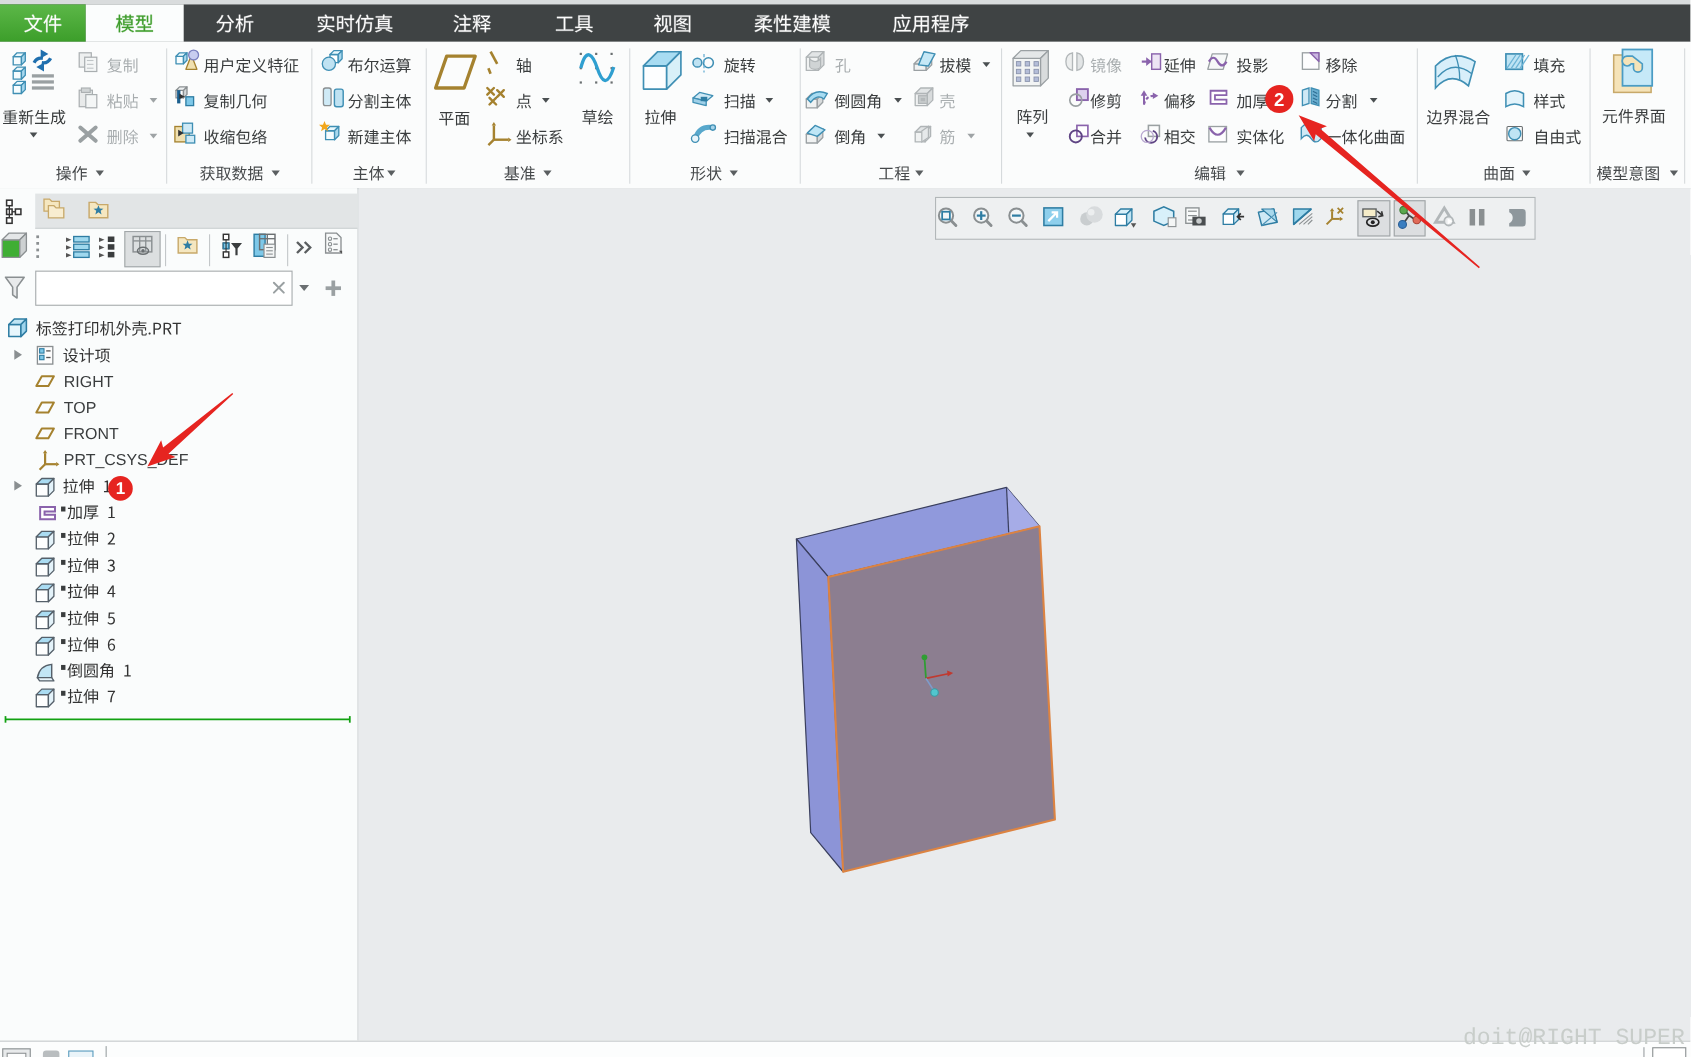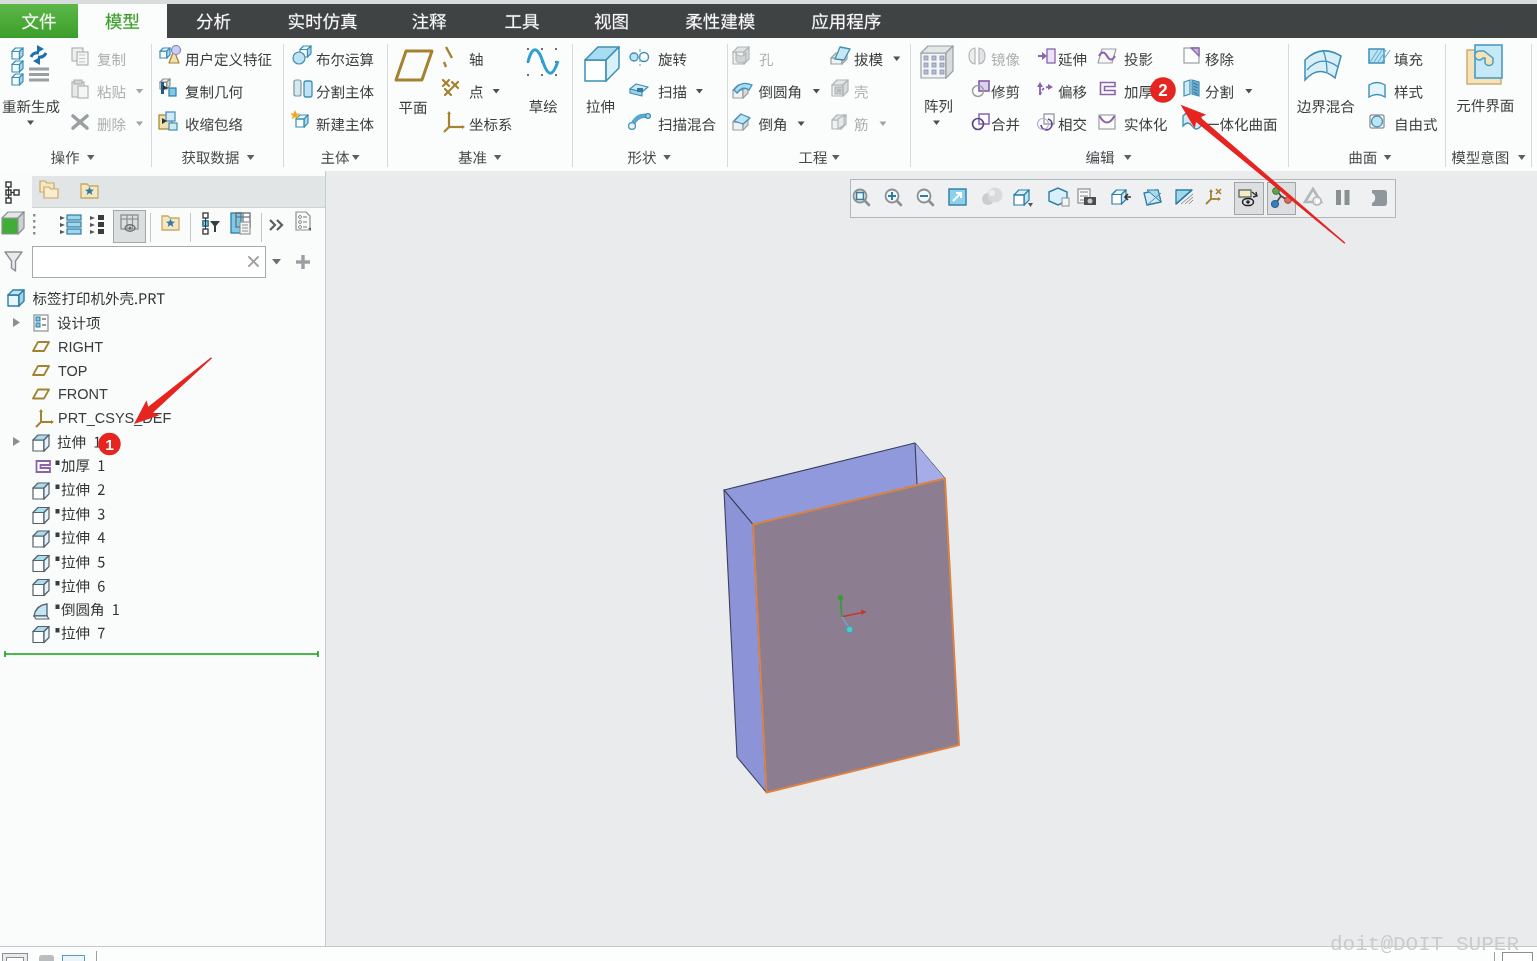--- a/index.html
+++ b/index.html
@@ -22,21 +22,21 @@
     <div style="position:absolute;left:1531px;top:44px;width:1px;height:123px;background:#d6dadc"></div>
     <div style="position:absolute;left:0;top:171px;width:325px;height:775px;background:#fafcfc"></div>
     <div style="position:absolute;left:325px;top:171px;width:1px;height:775px;background:#c6cbcd"></div>
     <div style="position:absolute;left:326px;top:171px;width:1211px;height:775px;background:#e9ebed"></div>
     <div style="position:absolute;left:32px;top:176px;width:293px;height:31px;background:#e2e5e6;border-bottom:1px solid #cdd2d3"></div>
     <div style="position:absolute;left:850px;top:179px;width:546px;height:39px;background:#eef0f1;border:1px solid #b2b7b9;box-sizing:border-box"></div>
     <div style="position:absolute;left:1234px;top:182px;width:30px;height:33px;background:#dcdee0;border:1px solid #9fa4a6;box-sizing:border-box"></div>
     <div style="position:absolute;left:1267px;top:182px;width:29px;height:33px;background:#dcdee0;border:1px solid #9fa4a6;box-sizing:border-box"></div>
     <div style="position:absolute;left:32px;top:246px;width:234px;height:32px;background:#fff;border:1px solid #a5aaac;box-sizing:border-box"></div>
     <div style="position:absolute;left:0;top:946px;width:1537px;height:15px;background:#fcfdfd;border-top:1px solid #c3c7c9;box-sizing:border-box"></div>
-    <div style="position:absolute;left:1330px;top:933px;font-family:'Liberation Mono',monospace;font-size:21px;color:#c8cdca;white-space:nowrap">doit@DOIT SUPER</div>
+    <div style="position:absolute;left:1330px;top:933px;font-family:'Liberation Mono',monospace;font-size:21px;color:#c8cdca;white-space:nowrap">doit@RIGHT SUPER</div>
     <div style="position:absolute;left:113px;top:210px;width:33px;height:33px;background:#dcdfe0;border:1px solid #a2a7a9;box-sizing:border-box"></div>
     <div style="position:absolute;left:149.5px;top:213px;width:1px;height:29px;background:#c3c7c9"></div>
     <div style="position:absolute;left:190px;top:213px;width:1px;height:29px;background:#c3c7c9"></div>
     <div style="position:absolute;left:260.5px;top:213px;width:1px;height:29px;background:#c3c7c9"></div>
     <div style="position:absolute;left:2px;top:953px;width:24px;height:8px;background:#e8eaeb;border:1px solid #8a8f91"></div>
     <div style="position:absolute;left:6px;top:957px;width:16px;height:4px;background:#fdfdfd;border:1px solid #8a8f91"></div>
     <div style="position:absolute;left:39px;top:955px;width:15px;height:6px;background:#b9bdbf;border-radius:3px 3px 0 0"></div>
     <div style="position:absolute;left:62px;top:955px;width:21px;height:6px;background:#eaf4f9;border:1px solid #5a9cbe"></div>
     <div style="position:absolute;left:96px;top:951px;width:1px;height:10px;background:#9aa0a2"></div>
     <div style="position:absolute;left:1494px;top:952px;width:1px;height:9px;background:#9aa0a2"></div>

